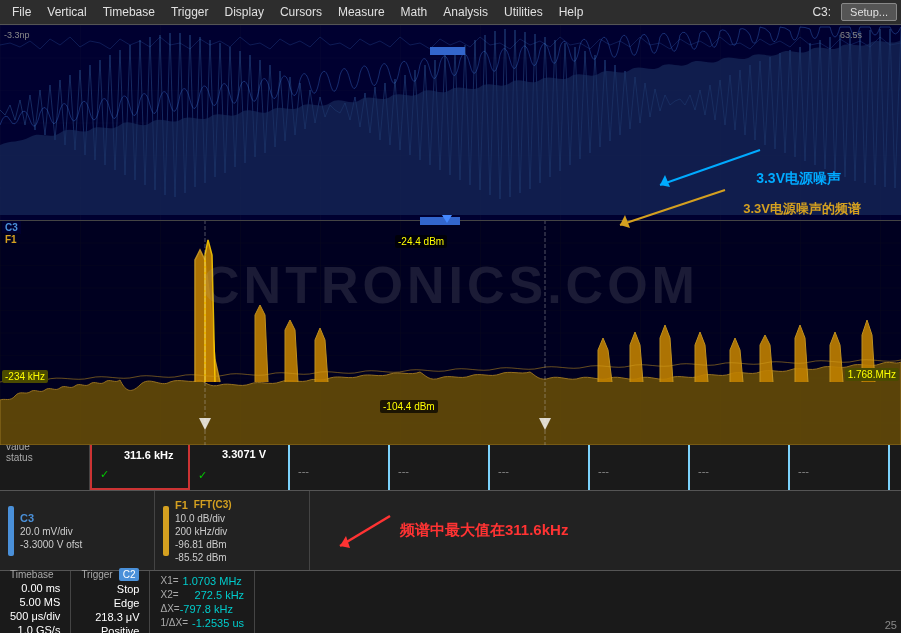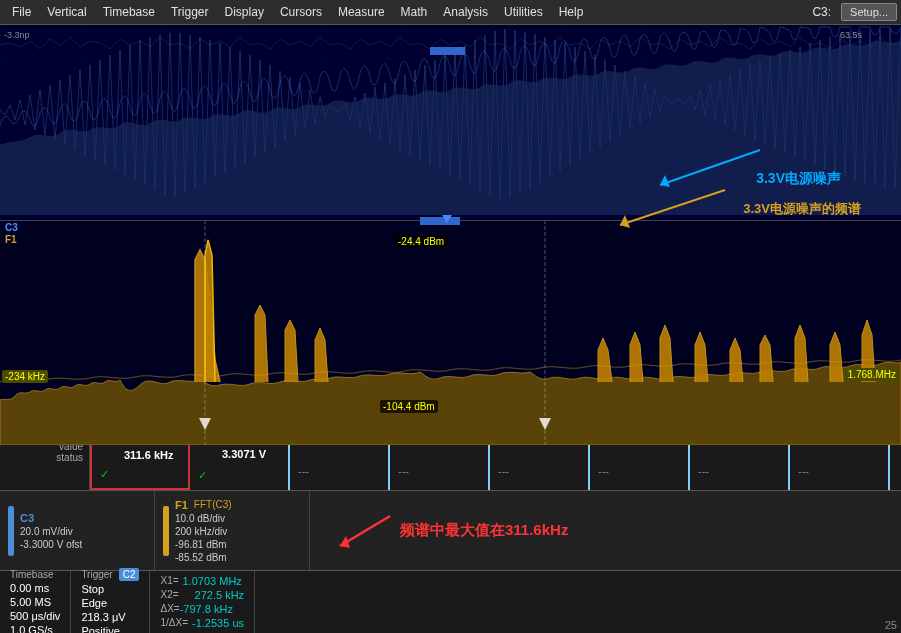--- a/index.html
+++ b/index.html
@@ -241,21 +241,20 @@
     }
     .measure-title {
       color: #e0e0e0;
       font-size: 11px;
       font-weight: bold;
       margin-bottom: 4px;
     }
     .measure-row-label {
       color: #aaa;
       font-size: 10px;
-      text-align: right;
     }
 
     .measure-cell {
       padding: 4px 8px;
       border-right: 2px solid #7dd3fc;
       min-width: 100px;
       display: flex;
       flex-direction: column;
       justify-content: space-around;
     }
@@ -339,20 +338,21 @@
       gap: 2px;
     }
 
     .status-label {
       color: #aaa;
       font-size: 10px;
     }
     .status-value {
       color: #fff;
       font-size: 11px;
+      text-align: right;
     }
     .status-value-cyan {
       color: #00cccc;
       font-size: 11px;
     }
 
     
     .blue-indicator {
       position: absolute;
       top: 192px;
@@ -496,20 +496,21 @@
       " fill="none" stroke="#d4a020" stroke-width="0.8" opacity="0.6"></path>
 
       <line x1="205" y1="0" x2="205" y2="225" stroke="rgba(200,200,200,0.4)" stroke-width="1" stroke-dasharray="4,2"></line>
       <line x1="545" y1="0" x2="545" y2="225" stroke="rgba(200,200,200,0.4)" stroke-width="1" stroke-dasharray="4,2"></line>
 
       <polygon points="205,210 199,198 211,198" fill="white" opacity="0.8"></polygon>
       <polygon points="545,210 539,198 551,198" fill="white" opacity="0.8"></polygon>
     </svg>
   </div>
 
+  <div class="watermark">CNTRONICS.COM</div>
 
   <div class="annotation-3v3-noise">3.3V电源噪声</div>
   <div class="annotation-3v3-spectrum">3.3V电源噪声的频谱</div>
 
   <svg style="position:absolute;top:120px;left:580px;z-index:30;pointer-events:none;" width="200" height="80">
 
     <line x1="180" y1="5" x2="80" y2="40" stroke="#00aaff" stroke-width="2"></line>
     <polygon points="80,40 85,30 90,42" fill="#00aaff"></polygon>
   </svg>
   <svg style="position:absolute;top:160px;left:540px;z-index:30;pointer-events:none;" width="200" height="60">
@@ -587,21 +588,21 @@
         <div class="ch-info-value">20.0 mV/div</div>
         <div class="ch-info-value">-3.3000 V ofst</div>
       </div>
     </div>
 
     <div class="ch-info-block" style="width:155px;">
       <div class="ch-color-bar" style="background:#d4a020;"></div>
       <div class="ch-info-text">
         <div style="display:flex;gap:6px;align-items:center;">
           <div class="ch-info-name" style="color:#d4a020;">F1</div>
-          <div class="ch-info-value" style="color:#d4a020;font-weight:normal;">FFT(C3)</div>
+          <div class="ch-info-value" style="color:#d4a020;font-weight:bold;">FFT(C3)</div>
         </div>
         <div class="ch-info-value">10.0 dB/div</div>
         <div class="ch-info-value">200 kHz/div</div>
         <div class="ch-info-value">-96.81 dBm</div>
         <div class="ch-info-value">-85.52 dBm</div>
       </div>
     </div>
 
     <div style="flex:1;display:flex;align-items:center;padding:0 20px;position:relative;">
 

